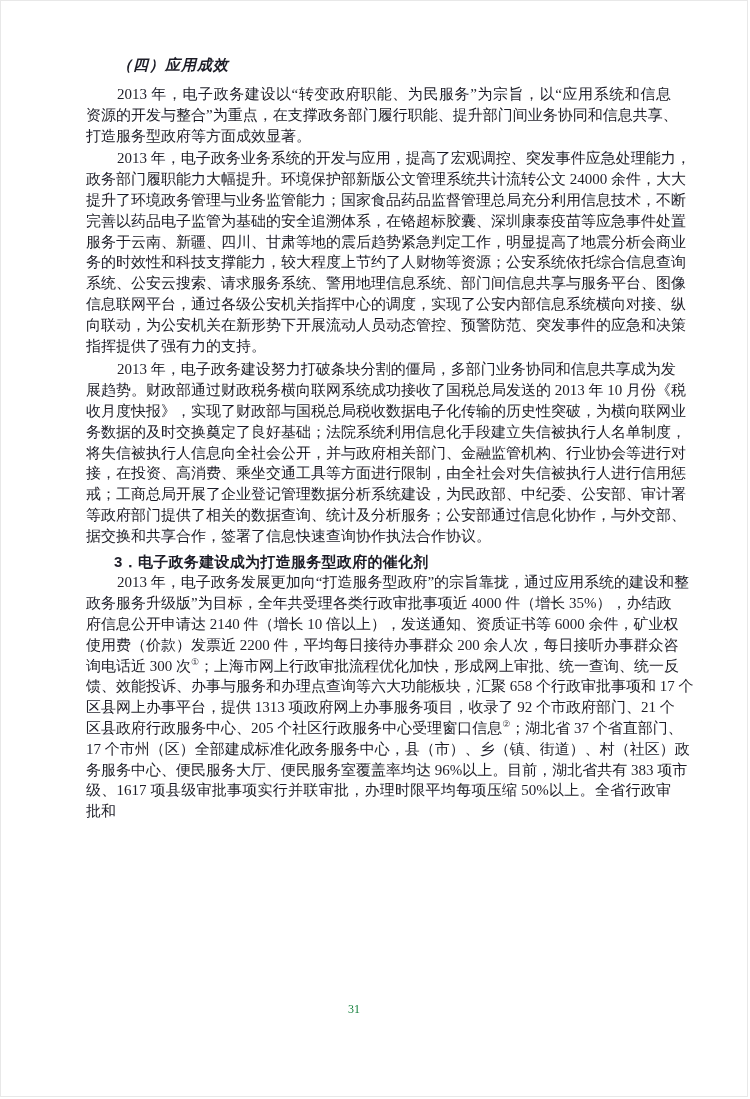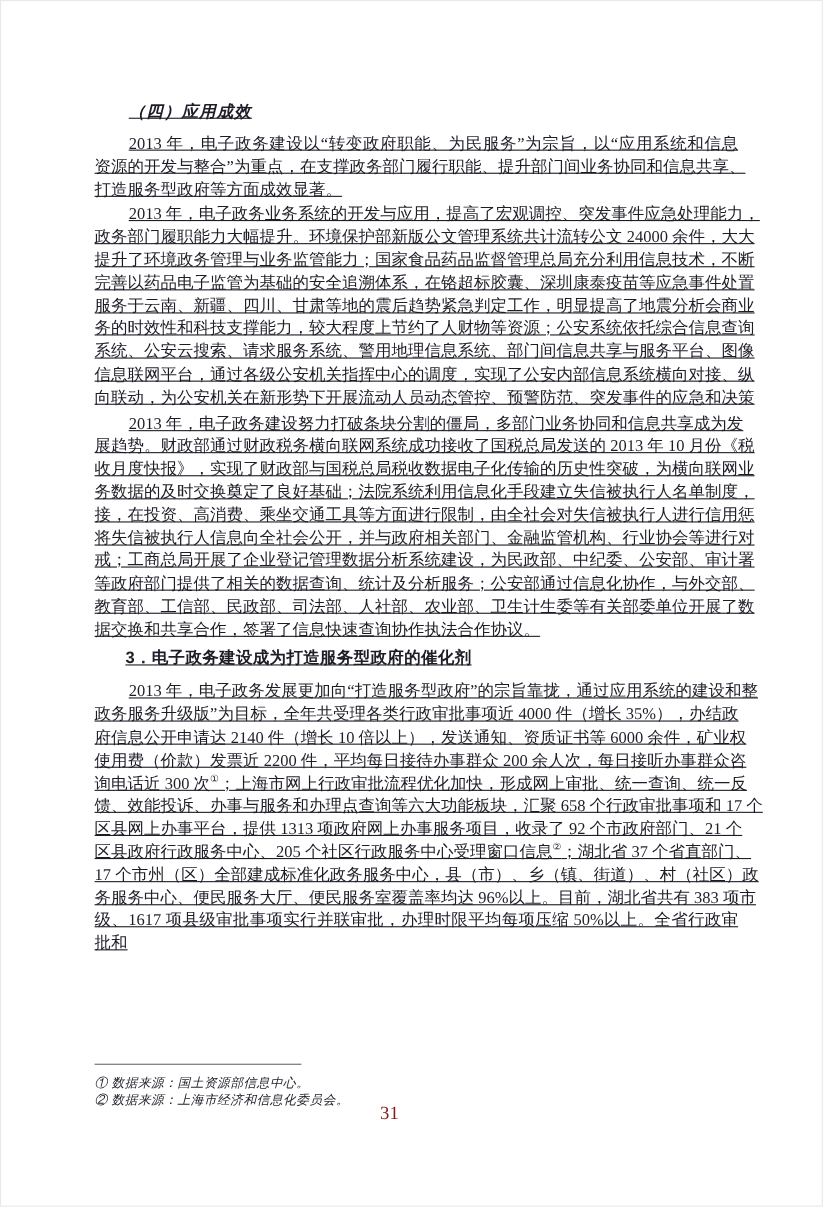--- a/index.html
+++ b/index.html
@@ -3,24 +3,23 @@
 <meta charset="utf-8">
 <style>
   html,body{margin:0;padding:0;background:#ffffff;}
   body{width:750px;height:1099px;position:relative;font-family:"Liberation Serif","DejaVu Serif",serif;}
   .page{
     position:absolute;left:0;top:0;width:748px;height:1097px;
     border:1px solid #e8e8e8;background:#ffffff;box-sizing:border-box;
   }
   .content{
     position:absolute;left:85px;top:0;width:585px;
-    padding-top:91px;
+    padding-top:54px;
     color:#1d1d27;
     font-size:15px;
-    text-decoration:underline;
   }
   .kai-heading{
     height:21px;line-height:21px;
     padding-left:31px;
     font-style:italic;font-weight:bold;
     letter-spacing:1px;
     font-family:"Liberation Serif","DejaVu Serif",serif;
   }
   .para{margin:0;}
   .line{
@@ -37,40 +36,40 @@
     font-family:"Liberation Sans","DejaVu Sans",sans-serif;
     font-weight:600;
     letter-spacing:0.3px;
   }
   .p1{margin-top:8px;}
   .h1m{margin-top:11px;}
   .p2{margin-top:2px;}
   .h2m{margin-top:2px;}
   .p3{margin-top:3px;}
   .h3m{margin-top:5px;}
-  .p4{margin-top:10px;}
+  .p4{margin-top:0;}
   sup.fn-ref{
     font-size:9px;line-height:0;vertical-align:super;
   }
   .footer{
     position:absolute;left:85px;top:966px;width:585px;
   }
   .fn-divider{
     width:188px;height:0;border-top:1px solid #6a6a6a;margin:0 0 9px 0;
   }
   .footnote{
     font-size:11.5px;line-height:16px;
     font-style:italic;
     color:#1d1d27;
     letter-spacing:0.5px;
   }
   .page-number{
     position:absolute;left:0;top:1001px;width:706px;
     text-align:center;
-    font-size:17px;color:#7f1d1d;
+    font-size:12px;color:#15803d;
     font-family:"Liberation Serif","DejaVu Serif",serif;
   }
 </style>
 </head>
 <body>
 
 <div class="page">
 
   <div class="content">
     <div class="kai-heading">（四）应用成效</div>
@@ -83,51 +82,46 @@
         <div class="para p2">
           <div class="line indent">2013 年，电子政务业务系统的开发与应用，提高了宏观调控、突发事件应急处理能力，</div>
           <div class="line">政务部门履职能力大幅提升。环境保护部新版公文管理系统共计流转公文 24000 余件，大大</div>
           <div class="line">提升了环境政务管理与业务监管能力；国家食品药品监督管理总局充分利用信息技术，不断</div>
           <div class="line">完善以药品电子监管为基础的安全追溯体系，在铬超标胶囊、深圳康泰疫苗等应急事件处置</div>
           <div class="line">服务于云南、新疆、四川、甘肃等地的震后趋势紧急判定工作，明显提高了地震分析会商业</div>
           <div class="line">务的时效性和科技支撑能力，较大程度上节约了人财物等资源；公安系统依托综合信息查询</div>
           <div class="line">系统、公安云搜索、请求服务系统、警用地理信息系统、部门间信息共享与服务平台、图像</div>
           <div class="line">信息联网平台，通过各级公安机关指挥中心的调度，实现了公安内部信息系统横向对接、纵</div>
           <div class="line">向联动，为公安机关在新形势下开展流动人员动态管控、预警防范、突发事件的应急和决策</div>
+          <div class="line last">指挥提供了强有力的支持。</div>
         </div>
         <div class="para p3">
           <div class="line indent">2013 年，电子政务建设努力打破条块分割的僵局，多部门业务协同和信息共享成为发</div>
           <div class="line">展趋势。财政部通过财政税务横向联网系统成功接收了国税总局发送的 2013 年 10 月份《税</div>
           <div class="line">收月度快报》，实现了财政部与国税总局税收数据电子化传输的历史性突破，为横向联网业</div>
           <div class="line">务数据的及时交换奠定了良好基础；法院系统利用信息化手段建立失信被执行人名单制度，</div>
+          <div class="line">将失信被执行人信息向全社会公开，并与政府相关部门、金融监管机构、行业协会等进行对</div>
           <div class="line">接，在投资、高消费、乘坐交通工具等方面进行限制，由全社会对失信被执行人进行信用惩</div>
-          <div class="line">将失信被执行人信息向全社会公开，并与政府相关部门、金融监管机构、行业协会等进行对</div>
           <div class="line">戒；工商总局开展了企业登记管理数据分析系统建设，为民政部、中纪委、公安部、审计署</div>
           <div class="line">等政府部门提供了相关的数据查询、统计及分析服务；公安部通过信息化协作，与外交部、</div>
-          <div class="line">教育部、工信部、民政部、司法部、人社部、农业部、卫生计生委等有关部委单位开展了数</div>
           <div class="line last">据交换和共享合作，签署了信息快速查询协作执法合作协议。</div>
         </div>
         <div class="h-num h3m">3．电子政务建设成为打造服务型政府的催化剂</div>
         <div class="para p4">
           <div class="line indent">2013 年，电子政务发展更加向“打造服务型政府”的宗旨靠拢，通过应用系统的建设和整</div>
           <div class="line">政务服务升级版”为目标，全年共受理各类行政审批事项近 4000 件（增长 35%），办结政</div>
           <div class="line">府信息公开申请达 2140 件（增长 10 倍以上），发送通知、资质证书等 6000 余件，矿业权</div>
           <div class="line">使用费（价款）发票近 2200 件，平均每日接待办事群众 200 余人次，每日接听办事群众咨</div>
           <div class="line">询电话近 300 次<sup class="fn-ref">①</sup>；上海市网上行政审批流程优化加快，形成网上审批、统一查询、统一反</div>
           <div class="line">馈、效能投诉、办事与服务和办理点查询等六大功能板块，汇聚 658 个行政审批事项和 17 个</div>
           <div class="line">区县网上办事平台，提供 1313 项政府网上办事服务项目，收录了 92 个市政府部门、21 个</div>
           <div class="line">区县政府行政服务中心、205 个社区行政服务中心受理窗口信息<sup class="fn-ref">②</sup>；湖北省 37 个省直部门、</div>
           <div class="line">17 个市州（区）全部建成标准化政务服务中心，县（市）、乡（镇、街道）、村（社区）政</div>
           <div class="line">务服务中心、便民服务大厅、便民服务室覆盖率均达 96%以上。目前，湖北省共有 383 项市</div>
           <div class="line last">级、1617 项县级审批事项实行并联审批，办理时限平均每项压缩 50%以上。全省行政审批和</div>
         </div>
       </div>
   </div>
 
-  <div class="footer">
-    <div class="fn-divider"></div>
-    <div class="footnote">① 数据来源：国土资源部信息中心。</div>
-    <div class="footnote">② 数据来源：上海市经济和信息化委员会。</div>
-  </div>
 
   <div class="page-number">31</div>
 
 </div>
 
 </body></html>

